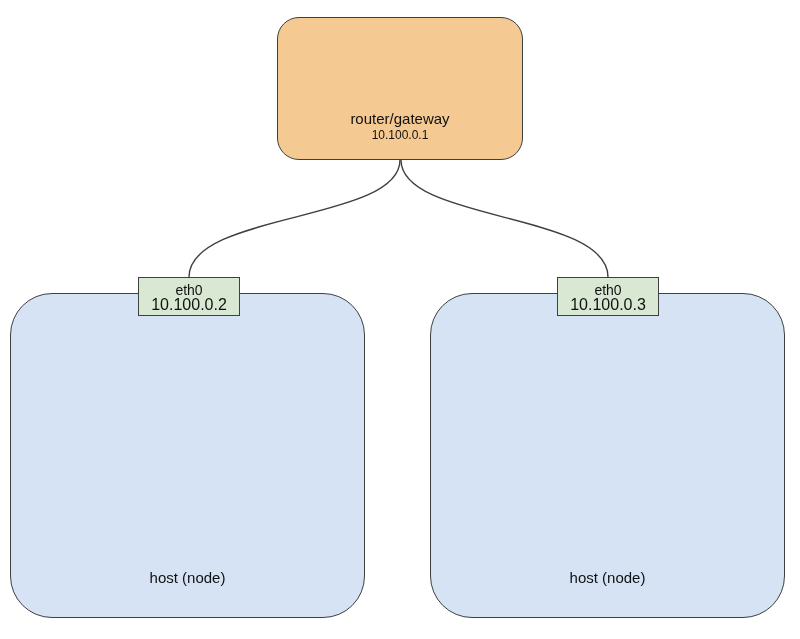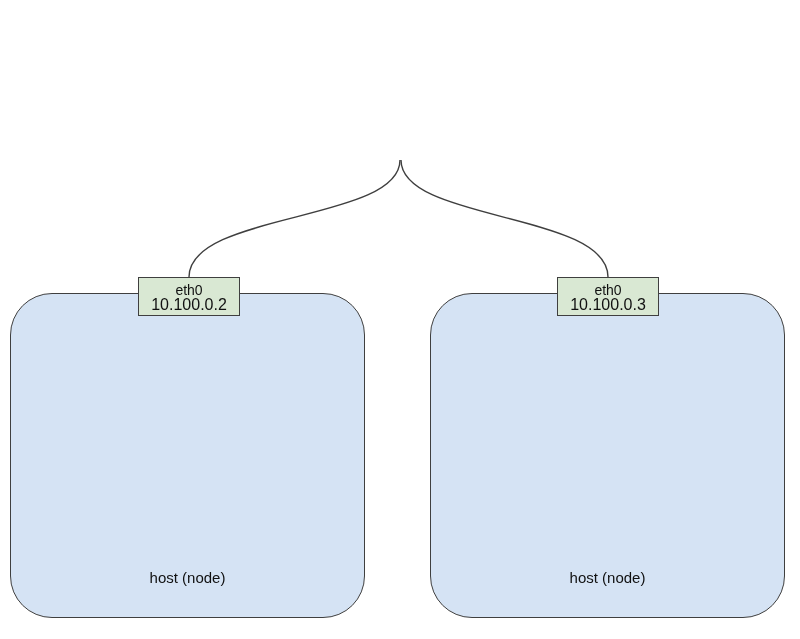--- a/index.html
+++ b/index.html
@@ -81,20 +81,24 @@
 </head>
 <body>
 
 <div class="canvas">
 
   <svg class="edges-layer" width="800" height="639" viewBox="0 0 800 639" xmlns="http://www.w3.org/2000/svg">
     <path d="M 400 160 C 400 222, 189 212, 189 277" fill="none" stroke="#3f3f3f" stroke-width="1.4"></path>
     <path d="M 401 160 C 401 222, 608 212, 608 277" fill="none" stroke="#3f3f3f" stroke-width="1.4"></path>
   </svg>
 
+  <div class="node router-node">
+    <div class="node-label">router/gateway</div>
+    <div class="node-sublabel">10.100.0.1</div>
+  </div>
 
   <div class="node host-node host-left">
     <div class="node-label">host (node)</div>
   </div>
 
   <div class="node host-node host-right">
     <div class="node-label">host (node)</div>
   </div>
 
   <div class="node iface-node iface-left">

